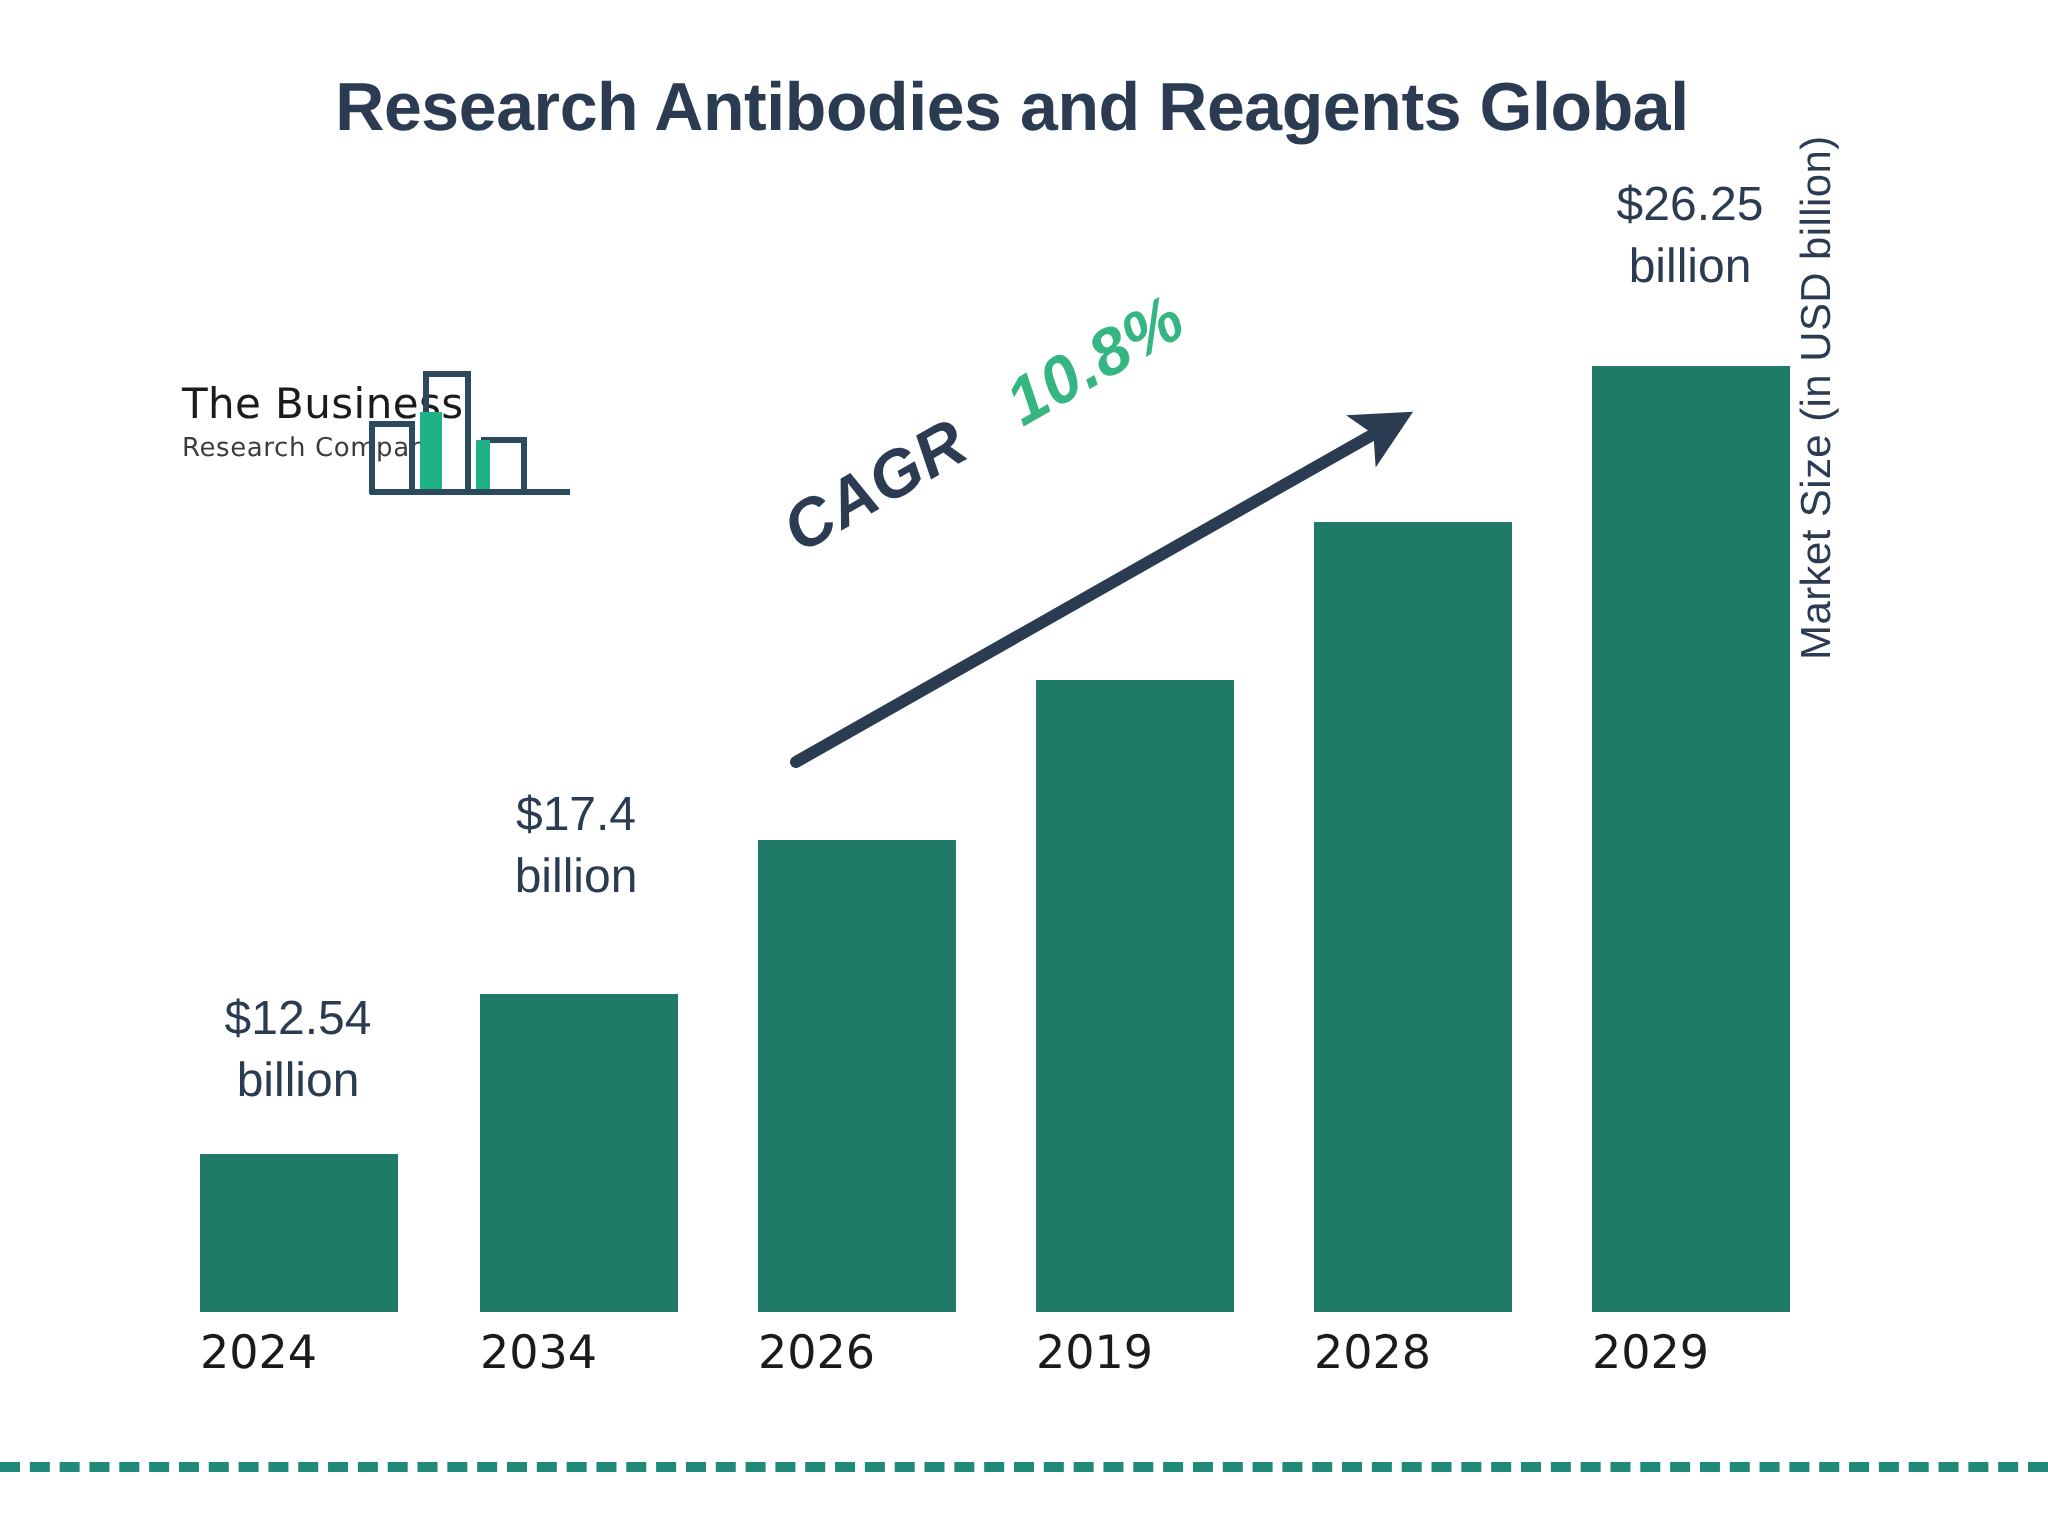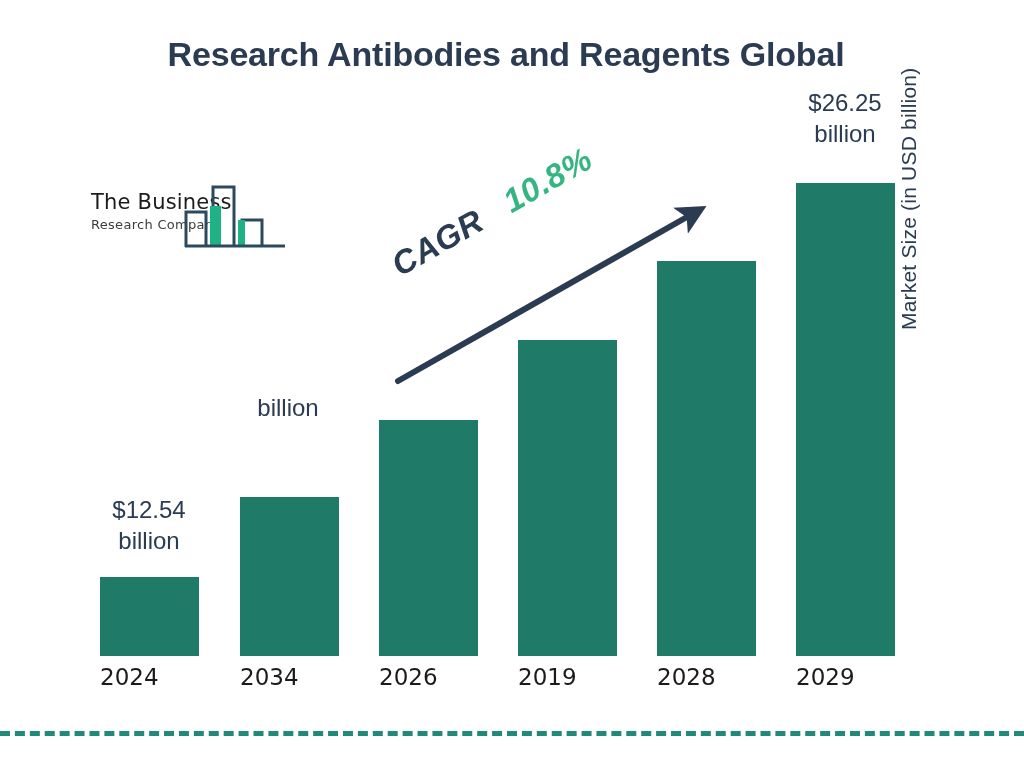--- a/index.html
+++ b/index.html
@@ -108,20 +108,21 @@
     <div class="bar" style="left:518px;top:340px;width:99px;height:316px;"></div>
     <div class="bar" style="left:657px;top:261px;width:99px;height:395px;"></div>
     <div class="bar" style="left:796px;top:183px;width:99px;height:473px;"></div>
 
     <div class="vlabel" style="left:79px;top:495px;width:140px;">
       <span>$12.54</span>
       <span>billion</span>
     </div>
 
     <div class="vlabel" style="left:218px;top:393px;width:140px;">
+      <span>$17.4</span>
       <span>billion</span>
     </div>
 
     <div class="vlabel" style="left:775px;top:88px;width:140px;">
       <span>$26.25</span>
       <span>billion</span>
     </div>
 
     <div class="xlabel" style="left:100px;top:664px;width:99px;">2024</div>
     <div class="xlabel" style="left:240px;top:664px;width:99px;">2034</div>

